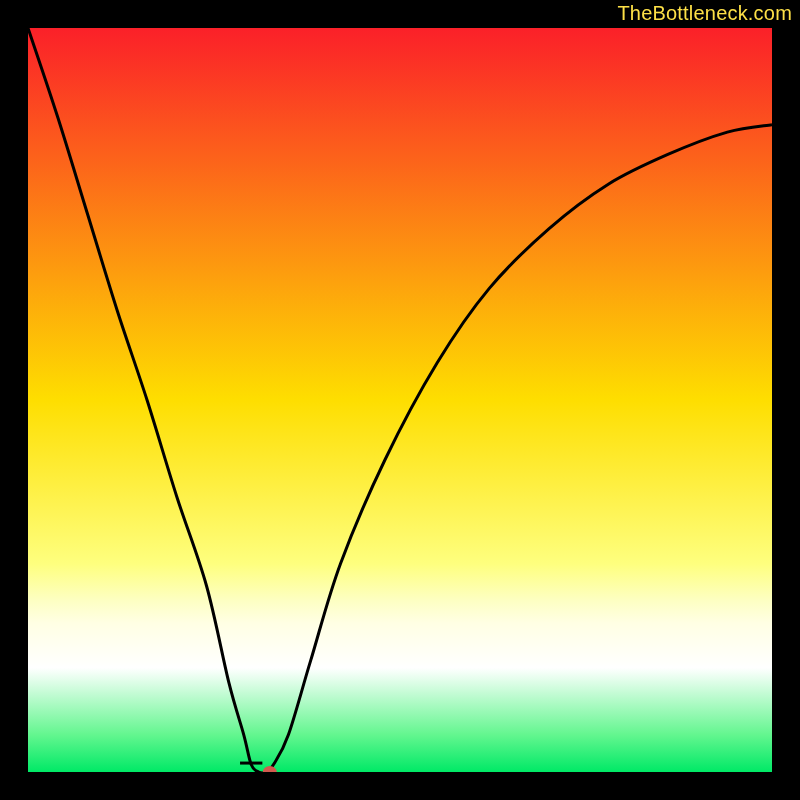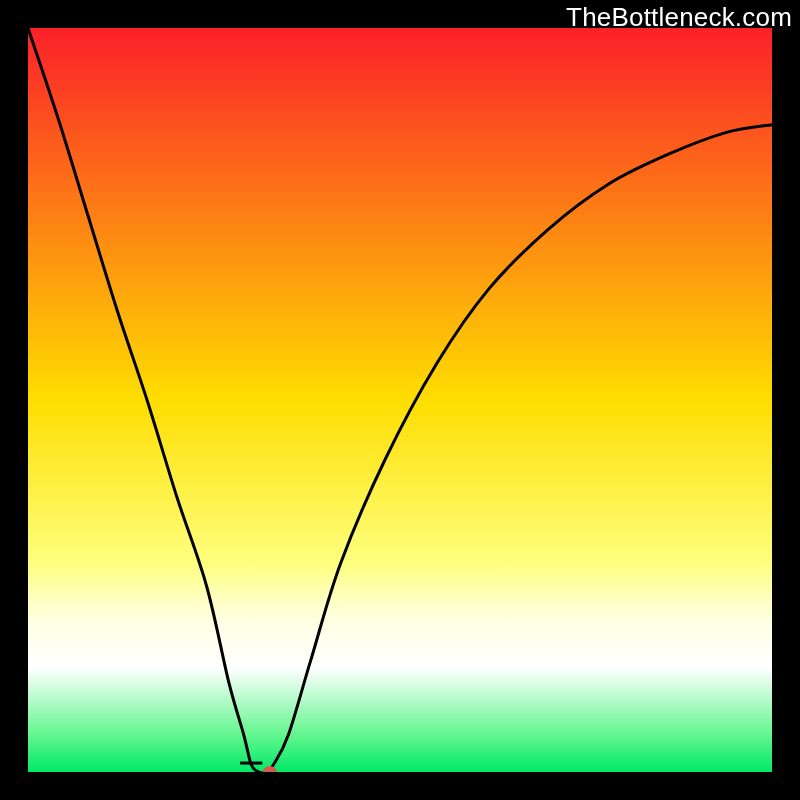--- a/index.html
+++ b/index.html
@@ -1,18 +1,18 @@
 <!DOCTYPE html>
 <html><head>
 <meta charset="utf-8">
 <style>
   * { margin: 0; padding: 0; box-sizing: border-box; }
   body { width: 800px; height: 800px; overflow: hidden; background: #000; font-family: Arial, sans-serif; }
   .container { position: relative; width: 800px; height: 800px; }
-  .watermark { position: absolute; top: 2px; right: 8px; color: #ffffff; font-size: 26px; font-weight: normal; z-index: 10; letter-spacing: 0.2px; }
+  .watermark { position: absolute; top: 2px; right: 8px; color: #fde047; font-size: 20px; font-weight: normal; z-index: 10; letter-spacing: 0.2px; }
   .plot-area { position: absolute; left: 28px; top: 28px; width: 744px; height: 744px; }
   .gradient-bg { position: absolute; left: 0; top: 0; width: 100%; height: 100%; }
   .curve-svg { position: absolute; left: 0; top: 0; width: 100%; height: 100%; }
 </style>
 </head>
 <body>
 
 <div class="container">
   <div class="watermark">TheBottleneck.com</div>
   <div class="plot-area">

